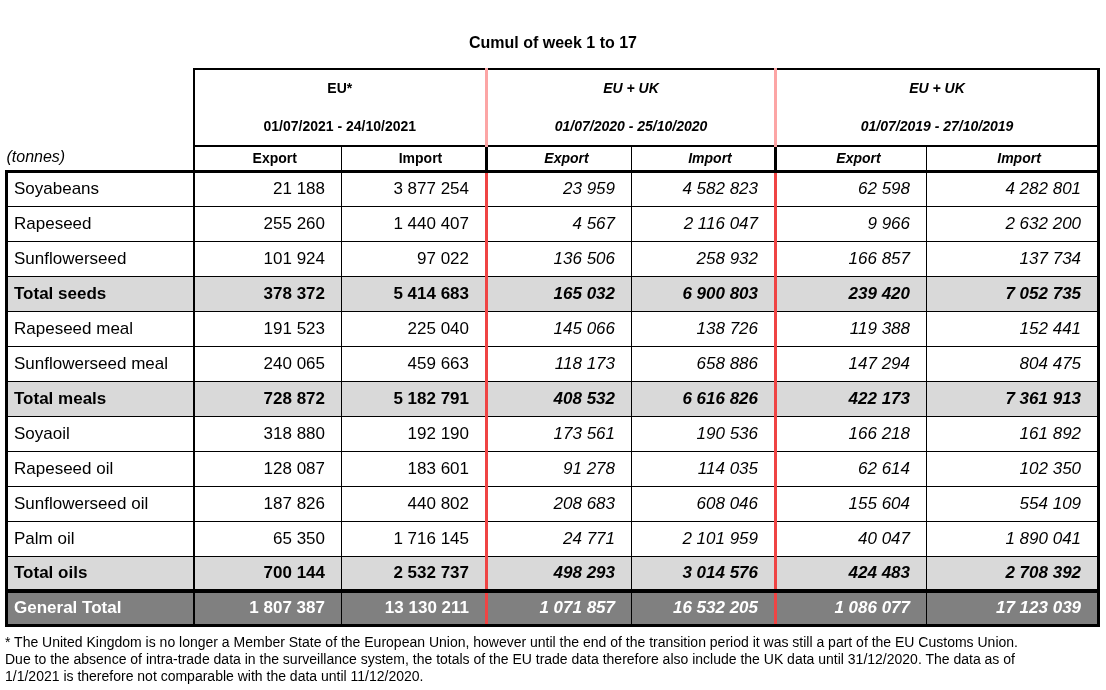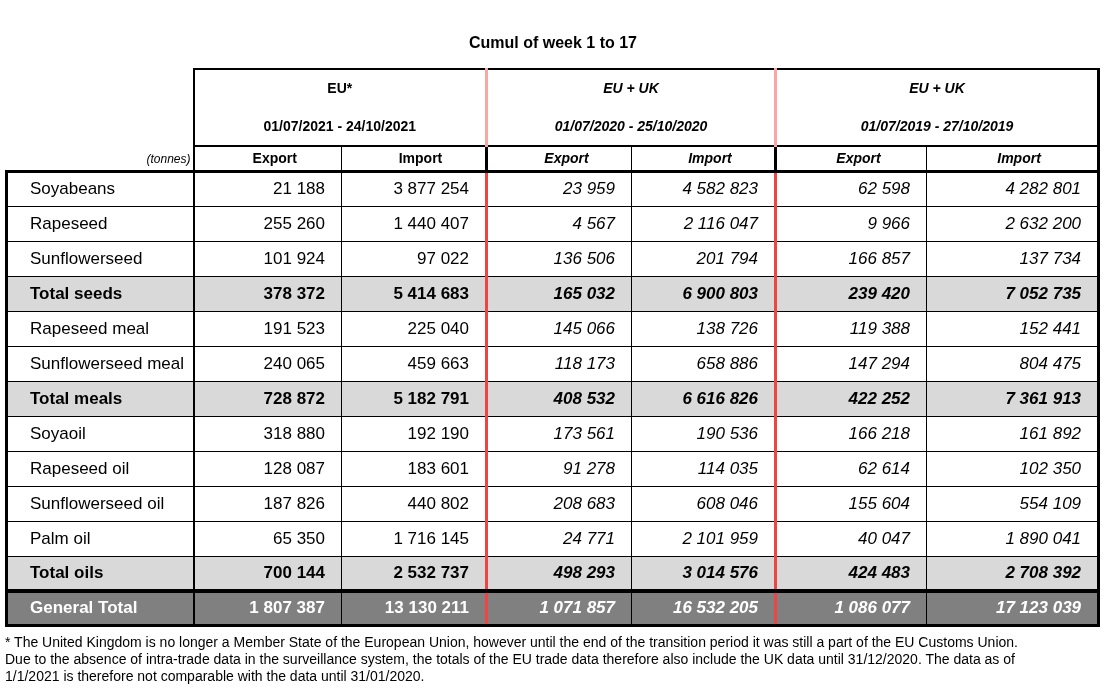--- a/index.html
+++ b/index.html
@@ -41,22 +41,21 @@
   .group-name, .group-period {
     font-size: 14px;
     font-weight: bold;
     line-height: 17px;
   }
   .group-period { padding-top: 21px; }
   td.group.it .group-name, td.group.it .group-period { font-style: italic; }
   td.tonnes {
     border: none;
     font-style: italic;
-    font-size: 12px;
-    text-align: right;
+    font-size: 16px;
     vertical-align: bottom;
     padding: 0 2px 4px 0;
   }
   td.colhead {
     border: 1px solid #000;
     border-top: 2px solid #000;
     border-bottom: 2px solid #000;
     text-align: center;
     vertical-align: middle;
     font-size: 14px;
@@ -72,21 +71,21 @@
   tbody td {
     border: 1px solid #000;
     font-size: 17px;
     vertical-align: middle;
     overflow: hidden;
     white-space: nowrap;
   }
   tbody tr:first-child td { border-top: 3px solid #000; }
   td.label-cell {
     text-align: left;
-    padding-left: 22px;
+    padding-left: 6px;
     border-left: 3px solid #000;
     margin-left: 20px;
   }
   td.num-cell { text-align: right; padding-right: 16px; }
   td.num-cell.c0 { border-left: 2px solid #000; }
   td.num-cell.c2, td.num-cell.c4 { border-left: 3px solid #ef4444; text-align: right; }
   td.num-cell.c5 { border-right: 3px solid #000; }
   td.num-cell.c2, td.num-cell.c3, td.num-cell.c4, td.num-cell.c5 { font-style: italic; }
   tr.row-subtotal td {
     font-weight: bold;
@@ -166,21 +165,21 @@
         <td class="num-cell c2">4 567</td>
         <td class="num-cell c3">2 116 047</td>
         <td class="num-cell c4">9 966</td>
         <td class="num-cell c5">2 632 200</td>
       </tr>
       <tr class="row-data">
         <td class="label-cell">Sunflowerseed</td>
         <td class="num-cell c0">101 924</td>
         <td class="num-cell c1">97 022</td>
         <td class="num-cell c2">136 506</td>
-        <td class="num-cell c3">201 794</td>
+        <td class="num-cell c3">258 932</td>
         <td class="num-cell c4">166 857</td>
         <td class="num-cell c5">137 734</td>
       </tr>
       <tr class="row-subtotal">
         <td class="label-cell">Total seeds</td>
         <td class="num-cell c0">378 372</td>
         <td class="num-cell c1">5 414 683</td>
         <td class="num-cell c2">165 032</td>
         <td class="num-cell c3">6 900 803</td>
         <td class="num-cell c4">239 420</td>
@@ -203,21 +202,21 @@
         <td class="num-cell c3">658 886</td>
         <td class="num-cell c4">147 294</td>
         <td class="num-cell c5">804 475</td>
       </tr>
       <tr class="row-subtotal">
         <td class="label-cell">Total meals</td>
         <td class="num-cell c0">728 872</td>
         <td class="num-cell c1">5 182 791</td>
         <td class="num-cell c2">408 532</td>
         <td class="num-cell c3">6 616 826</td>
-        <td class="num-cell c4">422 252</td>
+        <td class="num-cell c4">422 173</td>
         <td class="num-cell c5">7 361 913</td>
       </tr>
       <tr class="row-data">
         <td class="label-cell">Soyaoil</td>
         <td class="num-cell c0">318 880</td>
         <td class="num-cell c1">192 190</td>
         <td class="num-cell c2">173 561</td>
         <td class="num-cell c3">190 536</td>
         <td class="num-cell c4">166 218</td>
         <td class="num-cell c5">161 892</td>
@@ -266,14 +265,14 @@
         <td class="num-cell c3">16 532 205</td>
         <td class="num-cell c4">1 086 077</td>
         <td class="num-cell c5">17 123 039</td>
       </tr>
     </tbody>
 </table>
 
 <div class="footnote">
   <div>* The United Kingdom is no longer a Member State of the European Union, however until the end of the transition period it was still a part of the EU Customs Union.</div>
   <div>Due to the absence of intra-trade data in the surveillance system, the totals of the EU trade data  therefore also include the UK data until 31/12/2020. The data as of</div>
-  <div>1/1/2021 is therefore not comparable with the data until 31/01/2020.</div>
+  <div>1/1/2021 is therefore not comparable with the data until 11/12/2020.</div>
 </div>
 
 </body></html>

